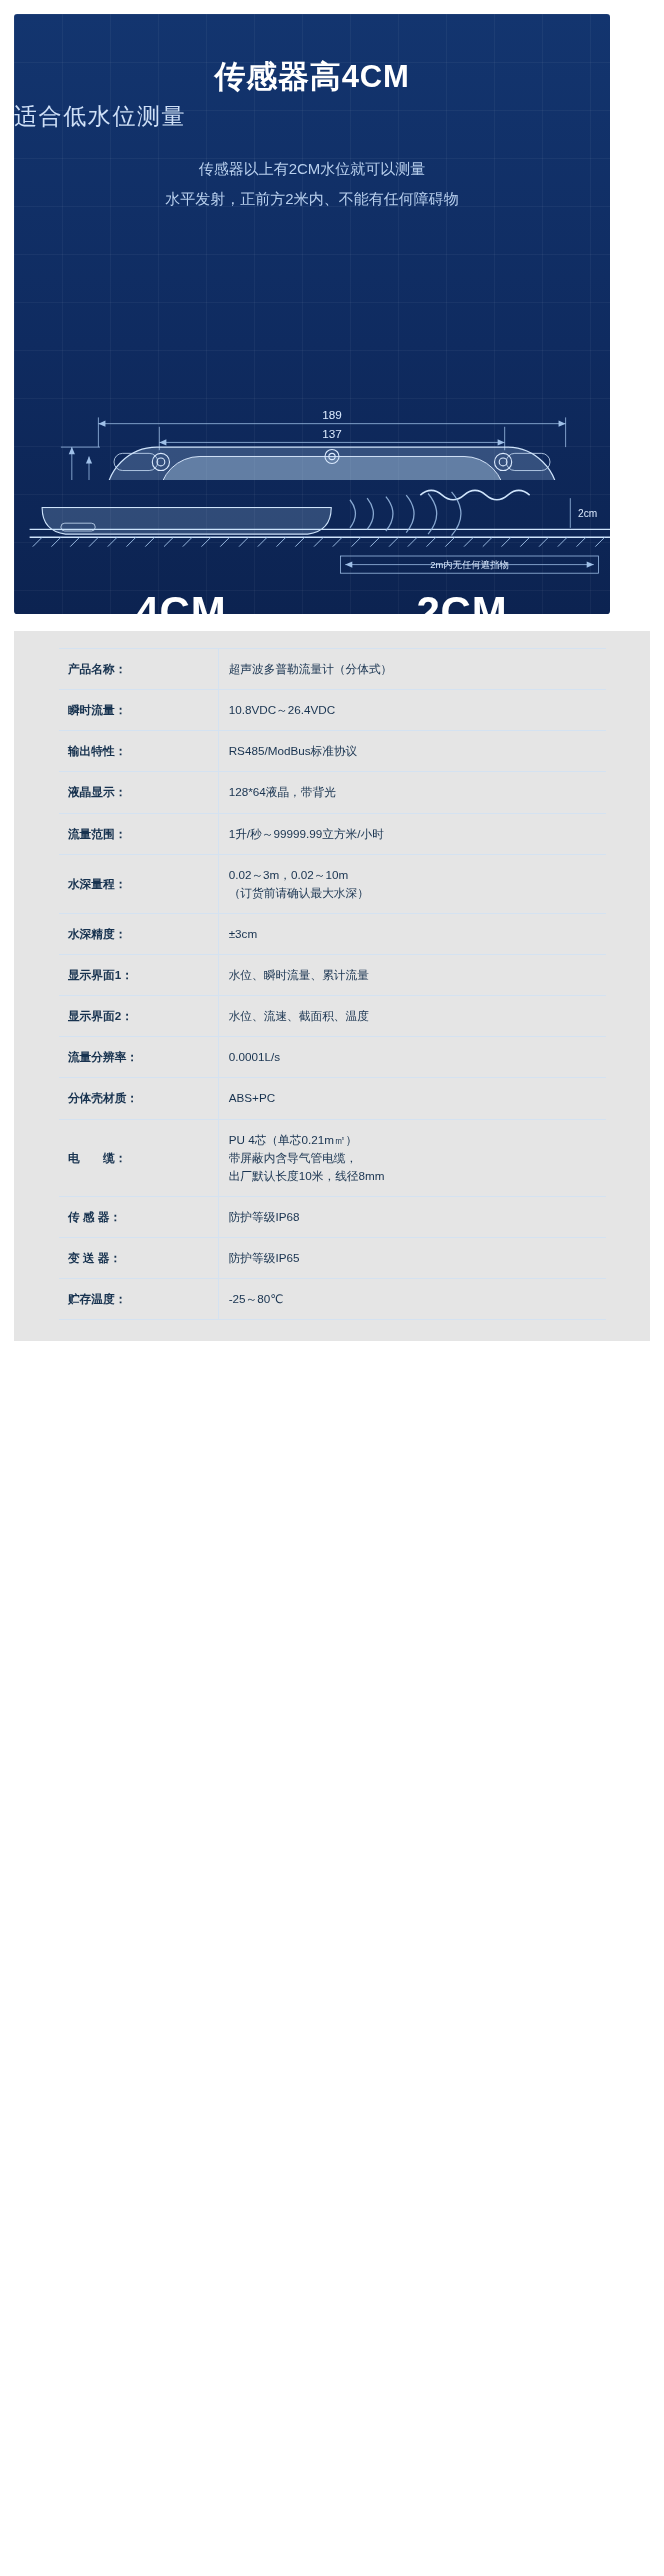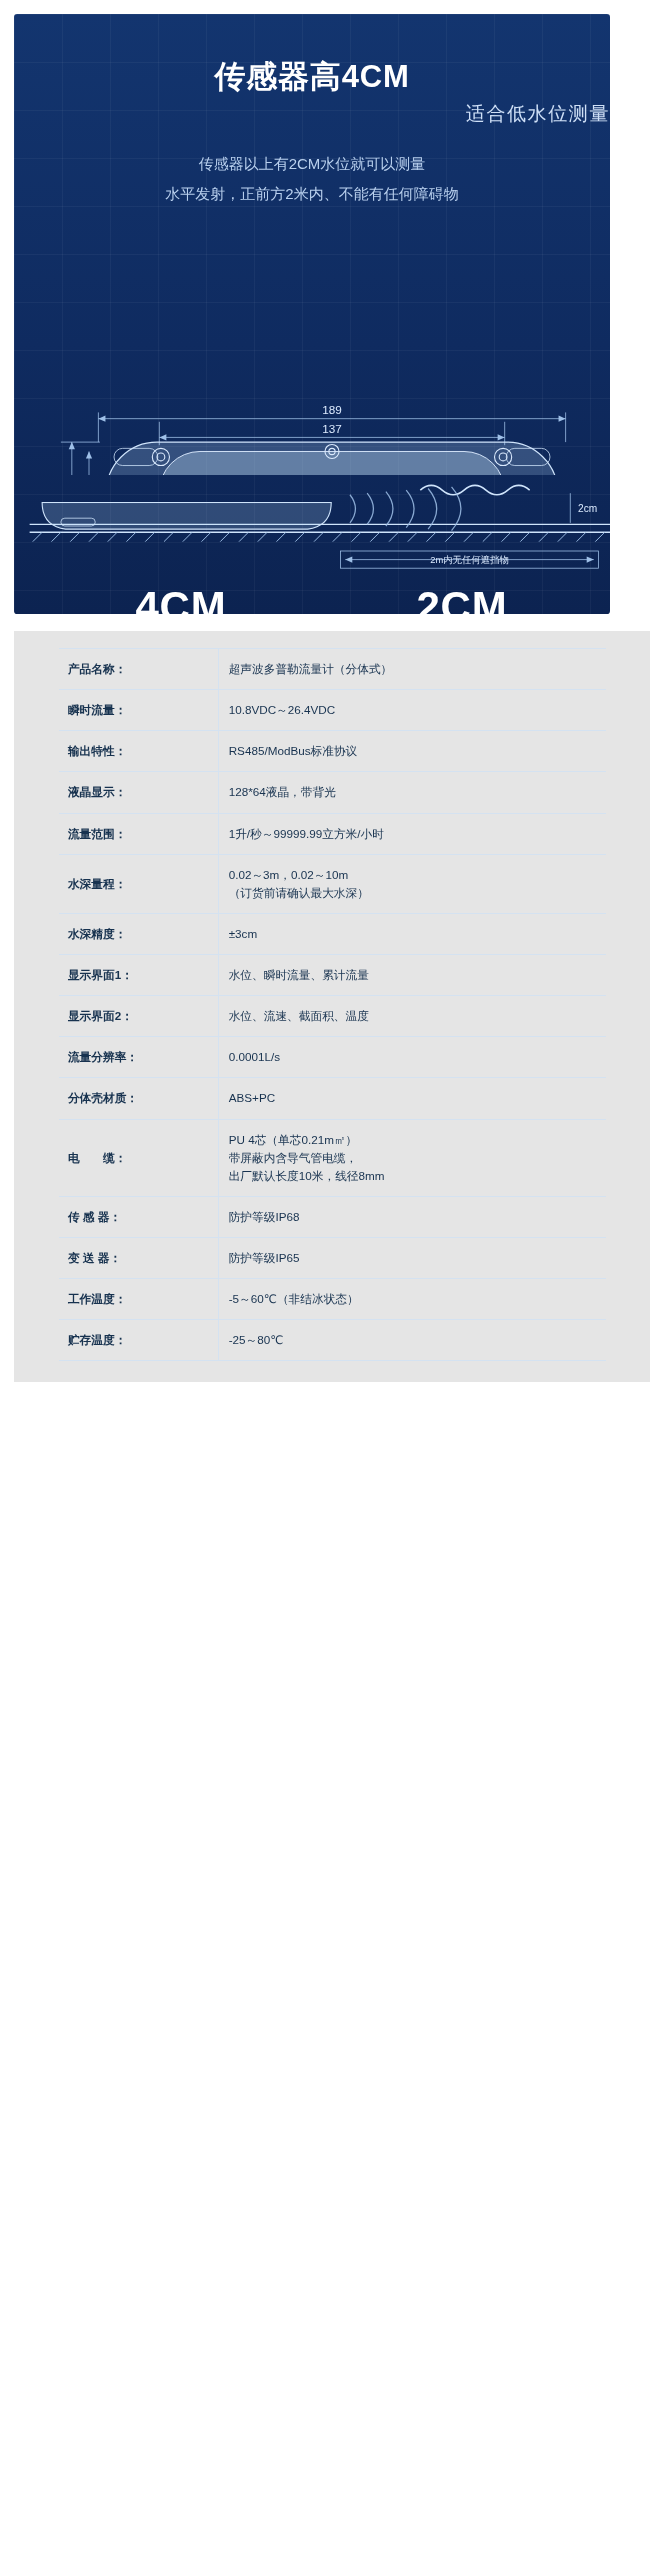--- a/index.html
+++ b/index.html
@@ -28,23 +28,23 @@
   .hero-title{
     text-align:center;
     color:#ffffff;
     font-size:31px;
     font-weight:bold;
     letter-spacing:0.8px;
     padding-top:45px;
     line-height:1.15;
   }
   .hero-sub{
-    text-align:right;
+    text-align:left;
     color:#cfe0f7;
-    font-size:19px;
+    font-size:23px;
     margin-top:6.3px;
     letter-spacing:1.6px;
   }
   .hero-note{
     text-align:center;
     color:#b9d0ee;
     font-size:15px;
     line-height:2;
     margin-top:22px;
   }
@@ -357,24 +357,20 @@
           </tr>
           <tr>
             <td class="k">传 感 器：</td>
             <td class="v">防护等级IP68</td>
           </tr>
           <tr>
             <td class="k">变 送 器：</td>
             <td class="v">防护等级IP65</td>
           </tr>
           <tr>
-            <td class="k">工作温度：</td>
-            <td class="v">-5～60℃（非结冰状态）</td>
-          </tr>
-          <tr>
             <td class="k">贮存温度：</td>
             <td class="v">-25～80℃</td>
           </tr>
         </tbody>
     </table>
   </div>
 
 </div>
 
 

